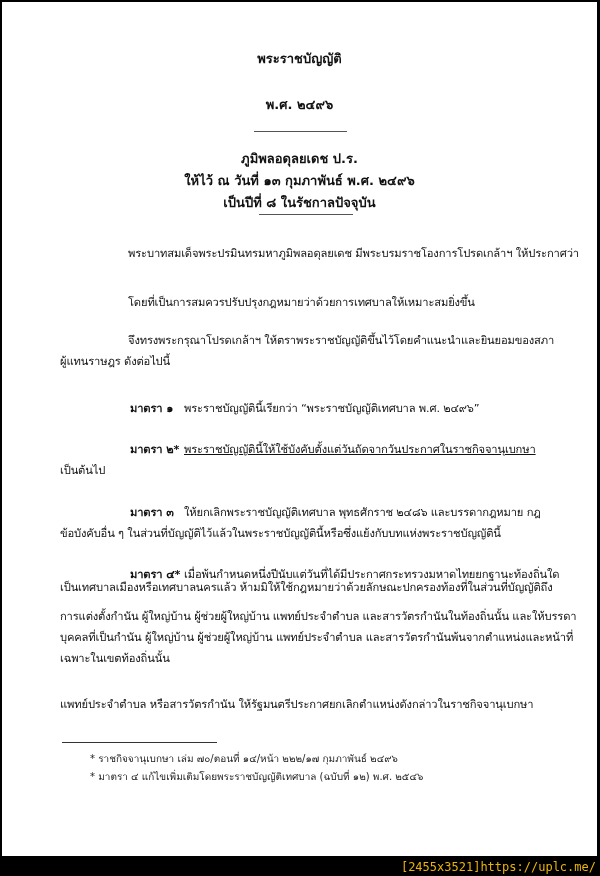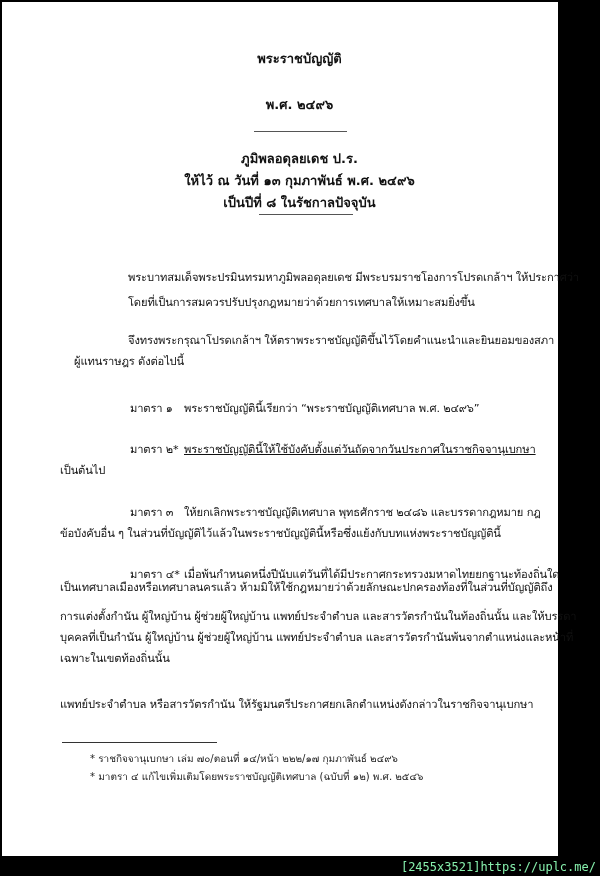--- a/index.html
+++ b/index.html
@@ -1,54 +1,53 @@
 <!DOCTYPE html>
 <html><head>
 <meta charset="utf-8">
 <style>
   html, body { margin: 0; padding: 0; }
   body {
     width: 600px; height: 876px; background: #000; position: relative; overflow: hidden;
     font-family: "DejaVu Sans", "Liberation Sans", sans-serif; color: #111;
   }
   .sheet {
-    position: absolute; left: 2px; top: 2px; width: 525px; height: 854px;
+    position: absolute; left: 2px; top: 2px; width: 595px; height: 854px;
     background: #fff;
-    padding-left: 31px;
   }
   .abs { position: absolute; white-space: nowrap; }
   .center { left: 0; width: 595px; text-align: center; }
   .title { font-weight: bold; font-size: 13px; }
   .rule { position: absolute; height: 1px; background: #555; }
   .body-text { font-size: 11.2px; letter-spacing: -0.15px; }
-  .section-no { font-weight: normal; }
+  .section-no { font-weight: bold; }
   .fn { font-size: 10px; color: #222; }
   .watermark {
-    position: absolute; right: 4px; bottom: 2px; color: #86efac;
+    position: absolute; right: 4px; bottom: 2px; color: #eab308;
     font-family: "DejaVu Sans Mono", "Liberation Mono", monospace; font-size: 12px;
   }
 </style>
 </head>
 <body>
 
 <div class="sheet">
 
   <div class="abs center title" style="top:46px;">พระราชบัญญัติ</div>
   <div class="abs center title" style="top:92px;">พ.ศ. ๒๔๙๖</div>
   <div class="rule" style="left:252px; top:129px; width:93px;"></div>
 
   <div class="abs center title" style="top:146px;">ภูมิพลอดุลยเดช ป.ร.</div>
   <div class="abs center title" style="top:168px;">ให้ไว้ ณ วันที่ ๑๓ กุมภาพันธ์ พ.ศ. ๒๔๙๖</div>
   <div class="abs center title" style="top:190px;">เป็นปีที่ ๘ ในรัชกาลปัจจุบัน</div>
   <div class="rule" style="left:257px; top:212px; width:94px;"></div>
 
-  <div class="abs body-text" style="left:126px; top:242px;margin-top:24px;">พระบาทสมเด็จพระปรมินทรมหาภูมิพลอดุลยเดช มีพระบรมราชโองการโปรดเกล้าฯ ให้ประกาศว่า</div>
+  <div class="abs body-text" style="left:126px; top:242px;">พระบาทสมเด็จพระปรมินทรมหาภูมิพลอดุลยเดช มีพระบรมราชโองการโปรดเกล้าฯ ให้ประกาศว่า</div>
   <div class="abs body-text" style="left:126px; top:291px;">โดยที่เป็นการสมควรปรับปรุงกฎหมายว่าด้วยการเทศบาลให้เหมาะสมยิ่งขึ้น</div>
   <div class="abs body-text" style="left:126px; top:329px;">จึงทรงพระกรุณาโปรดเกล้าฯ ให้ตราพระราชบัญญัติขึ้นไว้โดยคำแนะนำและยินยอมของสภา</div>
-  <div class="abs body-text" style="left:72px; top:350px;">ผู้แทนราษฎร ดังต่อไปนี้</div>
+  <div class="abs body-text" style="left:58px; top:350px;">ผู้แทนราษฎร ดังต่อไปนี้</div>
 
   <div class="abs body-text section-no" style="left:128px; top:397px;">มาตรา ๑</div>
   <div class="abs body-text" style="left:182px; top:397px;">พระราชบัญญัตินี้เรียกว่า “พระราชบัญญัติเทศบาล พ.ศ. ๒๔๙๖”</div>
 
   <div class="abs body-text section-no" style="left:128px; top:438px;">มาตรา ๒*</div>
   <div class="abs body-text" style="left:182px; top:438px;text-decoration:underline;">พระราชบัญญัตินี้ให้ใช้บังคับตั้งแต่วันถัดจากวันประกาศในราชกิจจานุเบกษา</div>
   <div class="abs body-text" style="left:58px; top:459px;">เป็นต้นไป</div>
 
   <div class="abs body-text section-no" style="left:128px; top:501px;">มาตรา ๓</div>
   <div class="abs body-text" style="left:182px; top:501px;">ให้ยกเลิกพระราชบัญญัติเทศบาล พุทธศักราช ๒๔๘๖ และบรรดากฎหมาย กฎ</div>

